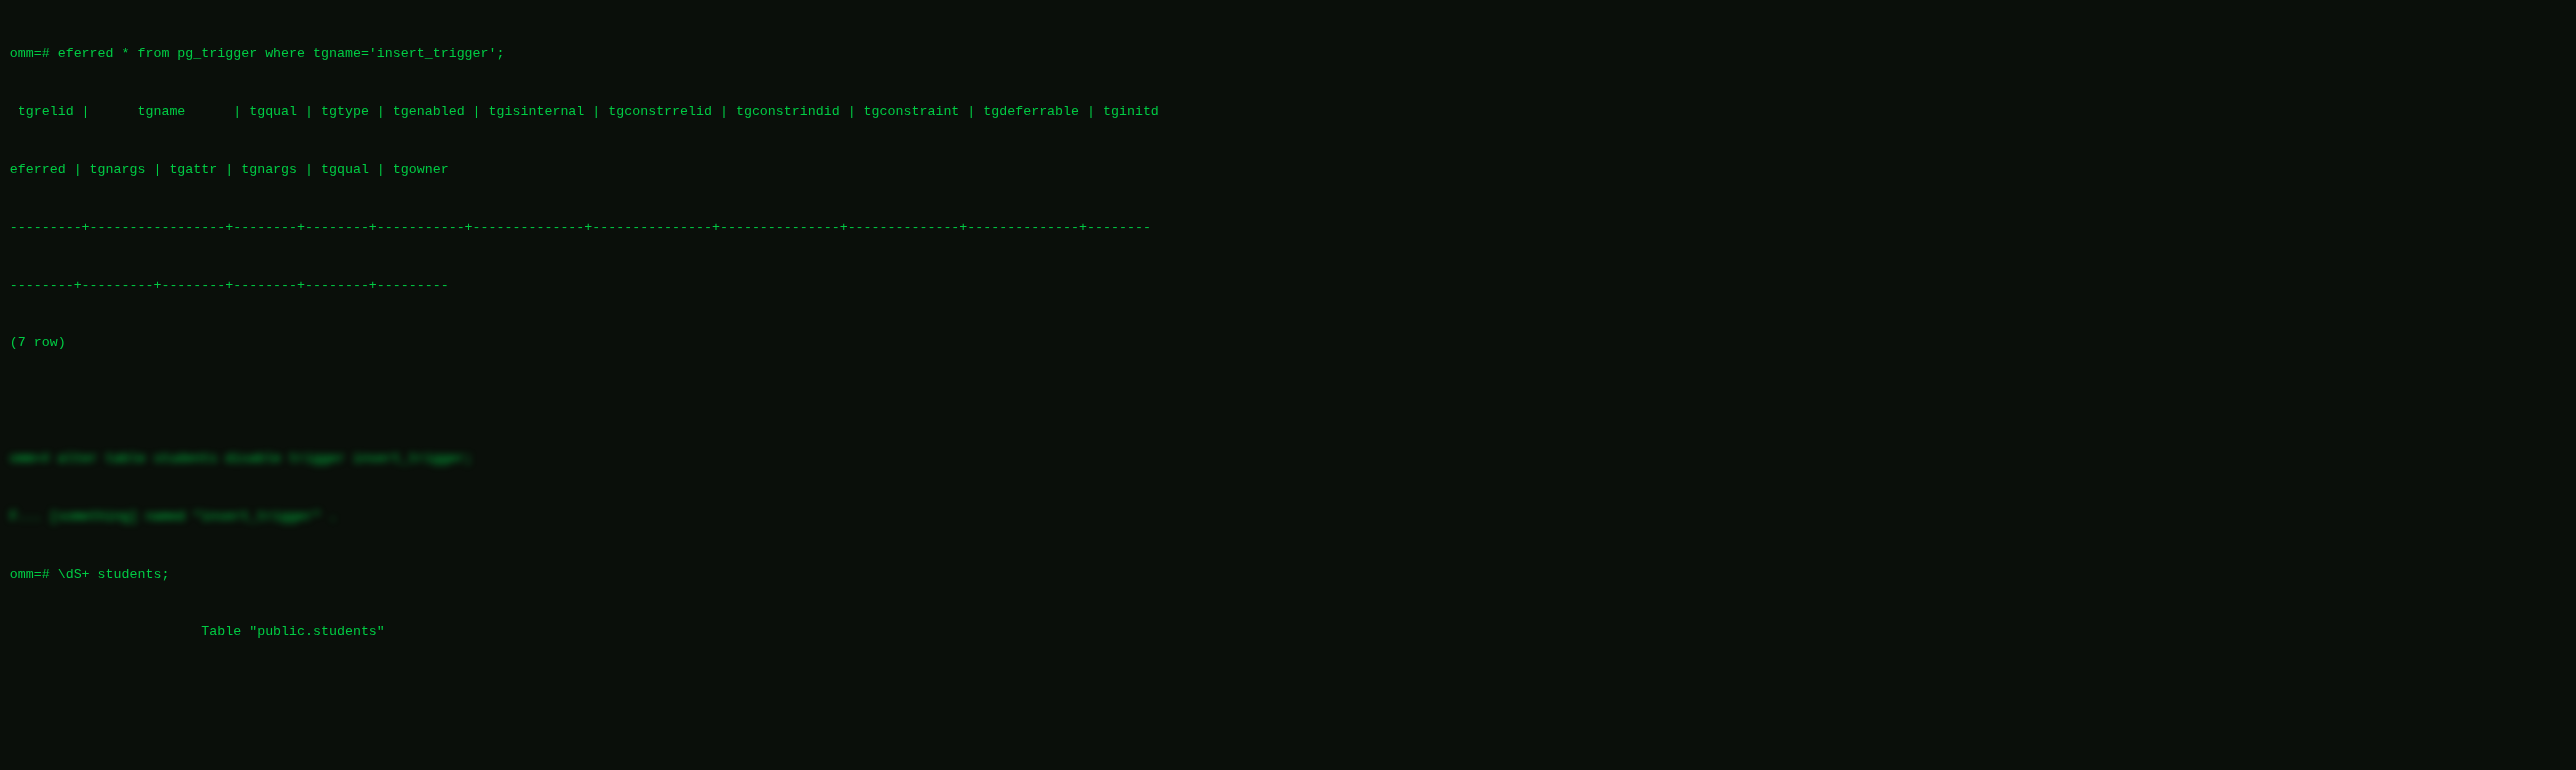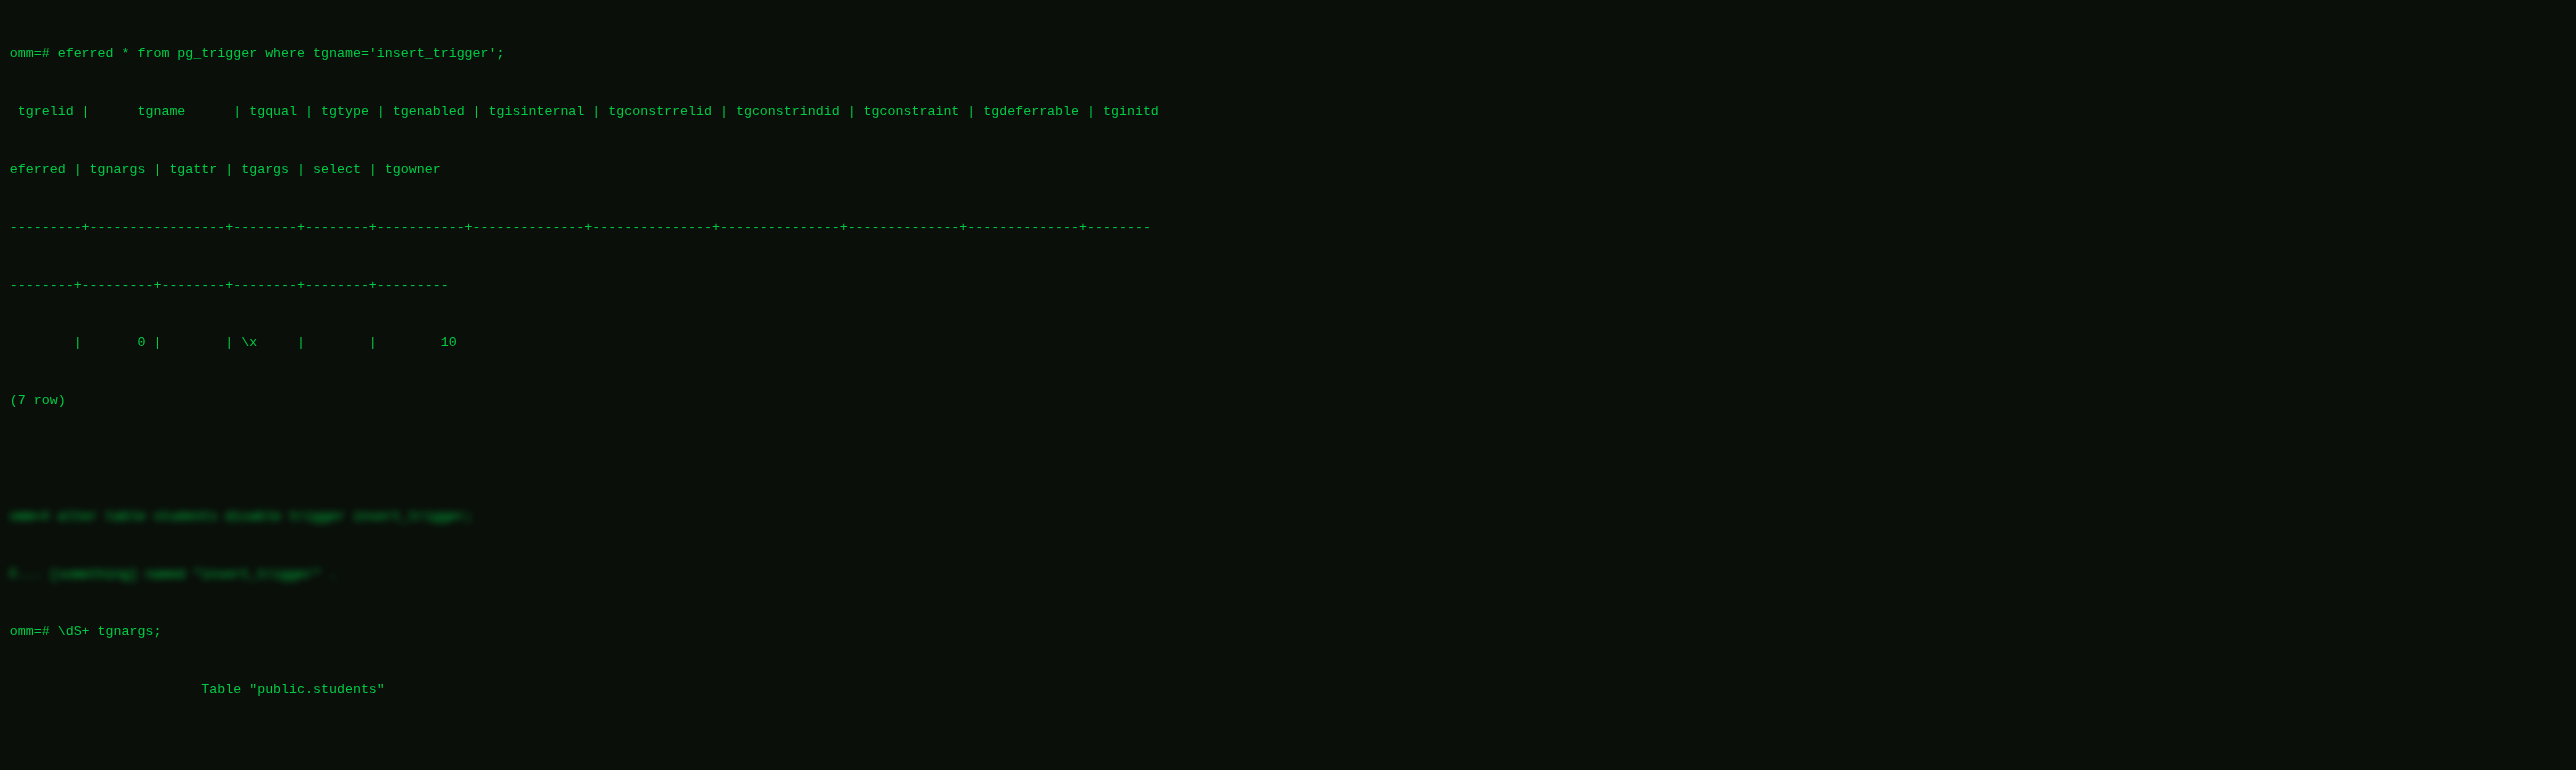--- a/index.html
+++ b/index.html
@@ -36,29 +36,28 @@
       filter: blur(3.9px);
       display: inline-block;
     }
   </style>
 </head>
 <body>
 
 <div class="terminal">
   <span class="line">omm=# eferred * from pg_trigger where tgname='insert_trigger';</span>
   <span class="line"> tgrelid |      tgname      | tgqual | tgtype | tgenabled | tgisinternal | tgconstrrelid | tgconstrindid | tgconstraint | tgdeferrable | tginitd</span>
-  <span class="line">eferred | tgnargs | tgattr | tgargs | select | tgowner</span>
+  <span class="line">eferred | tgnargs | tgattr | tgnargs | tgqual | tgowner</span>
   <span class="line">---------+-----------------+--------+--------+-----------+--------------+---------------+---------------+--------------+--------------+--------</span>
   <span class="line">--------+---------+--------+--------+--------+---------</span>
-  <span class="line">        |       0 |        | \x     |        |        10</span>
   <span class="line">(7 row)</span>
   <span class="line"> </span>
   <span class="line"><span class="blurred">omm=# alter table students disable trigger insert_trigger;</span></span>
   <span class="line"><span class="blurred">F... [something] named "insert_trigger" .</span></span>
-  <span class="line">omm=# \dS+ tgnargs;</span>
+  <span class="line">omm=# \dS+ students;</span>
   <span class="line">                        Table "public.students"</span>
   
   
   
   
   
   
   
   
   

